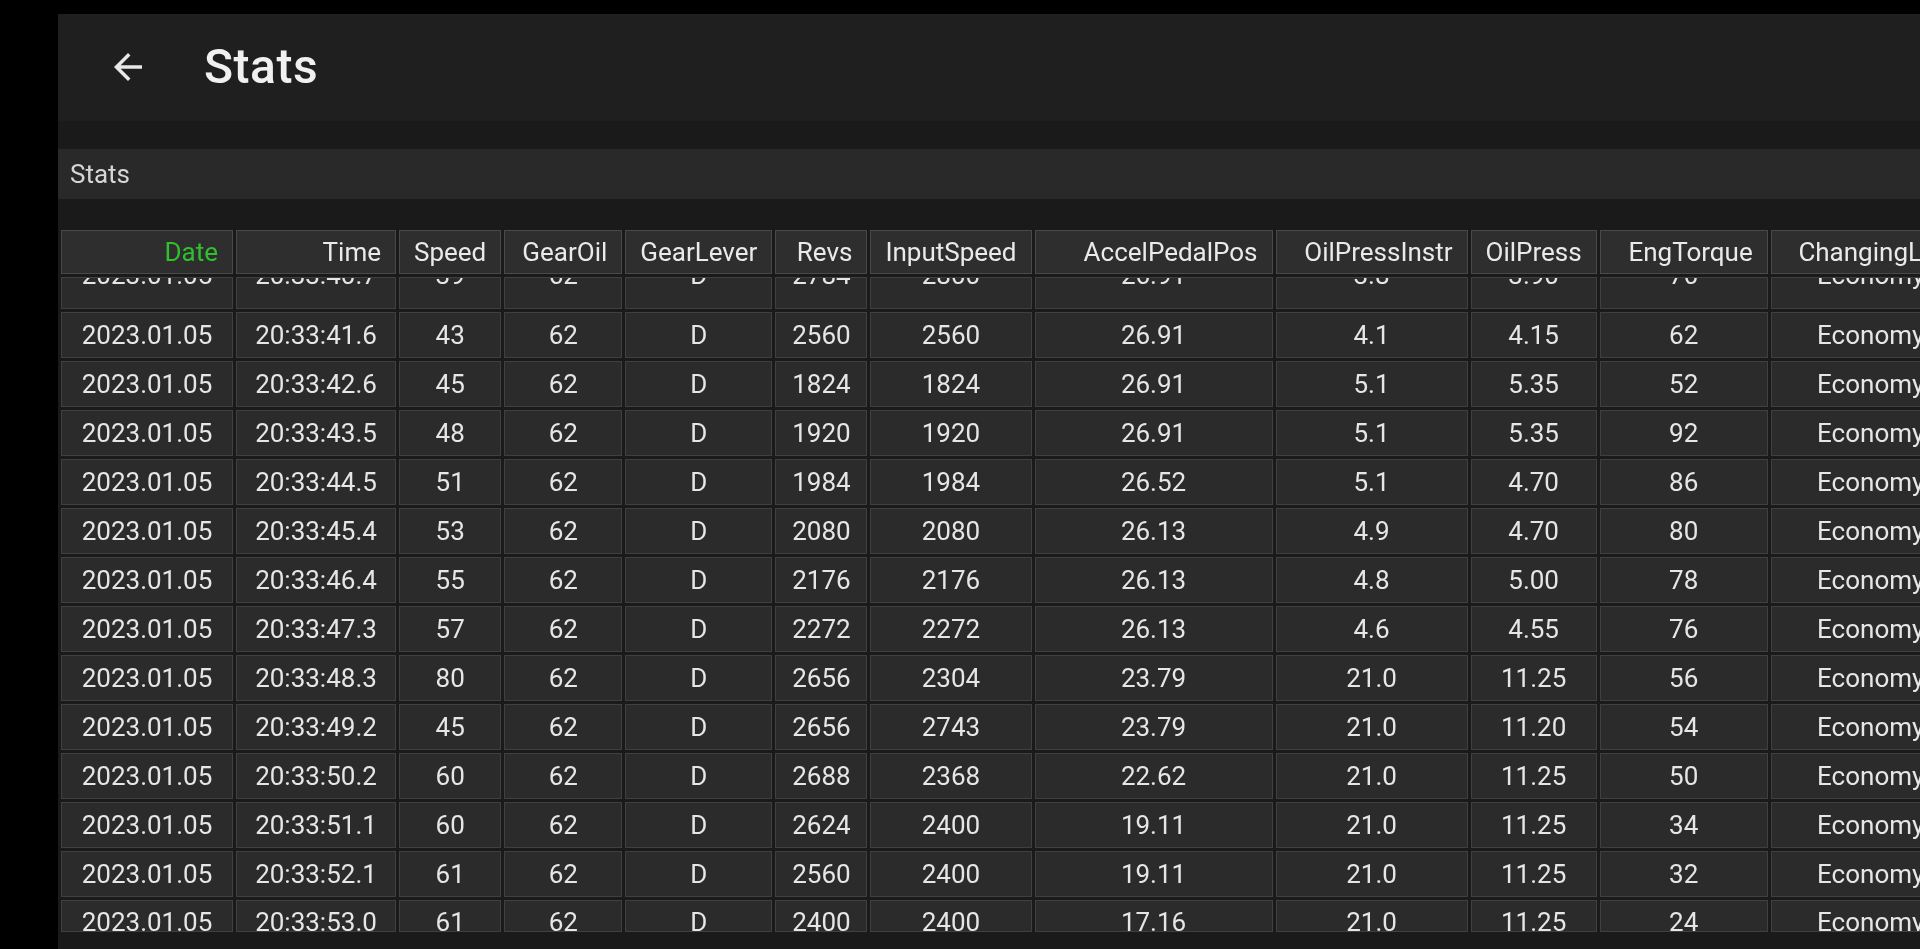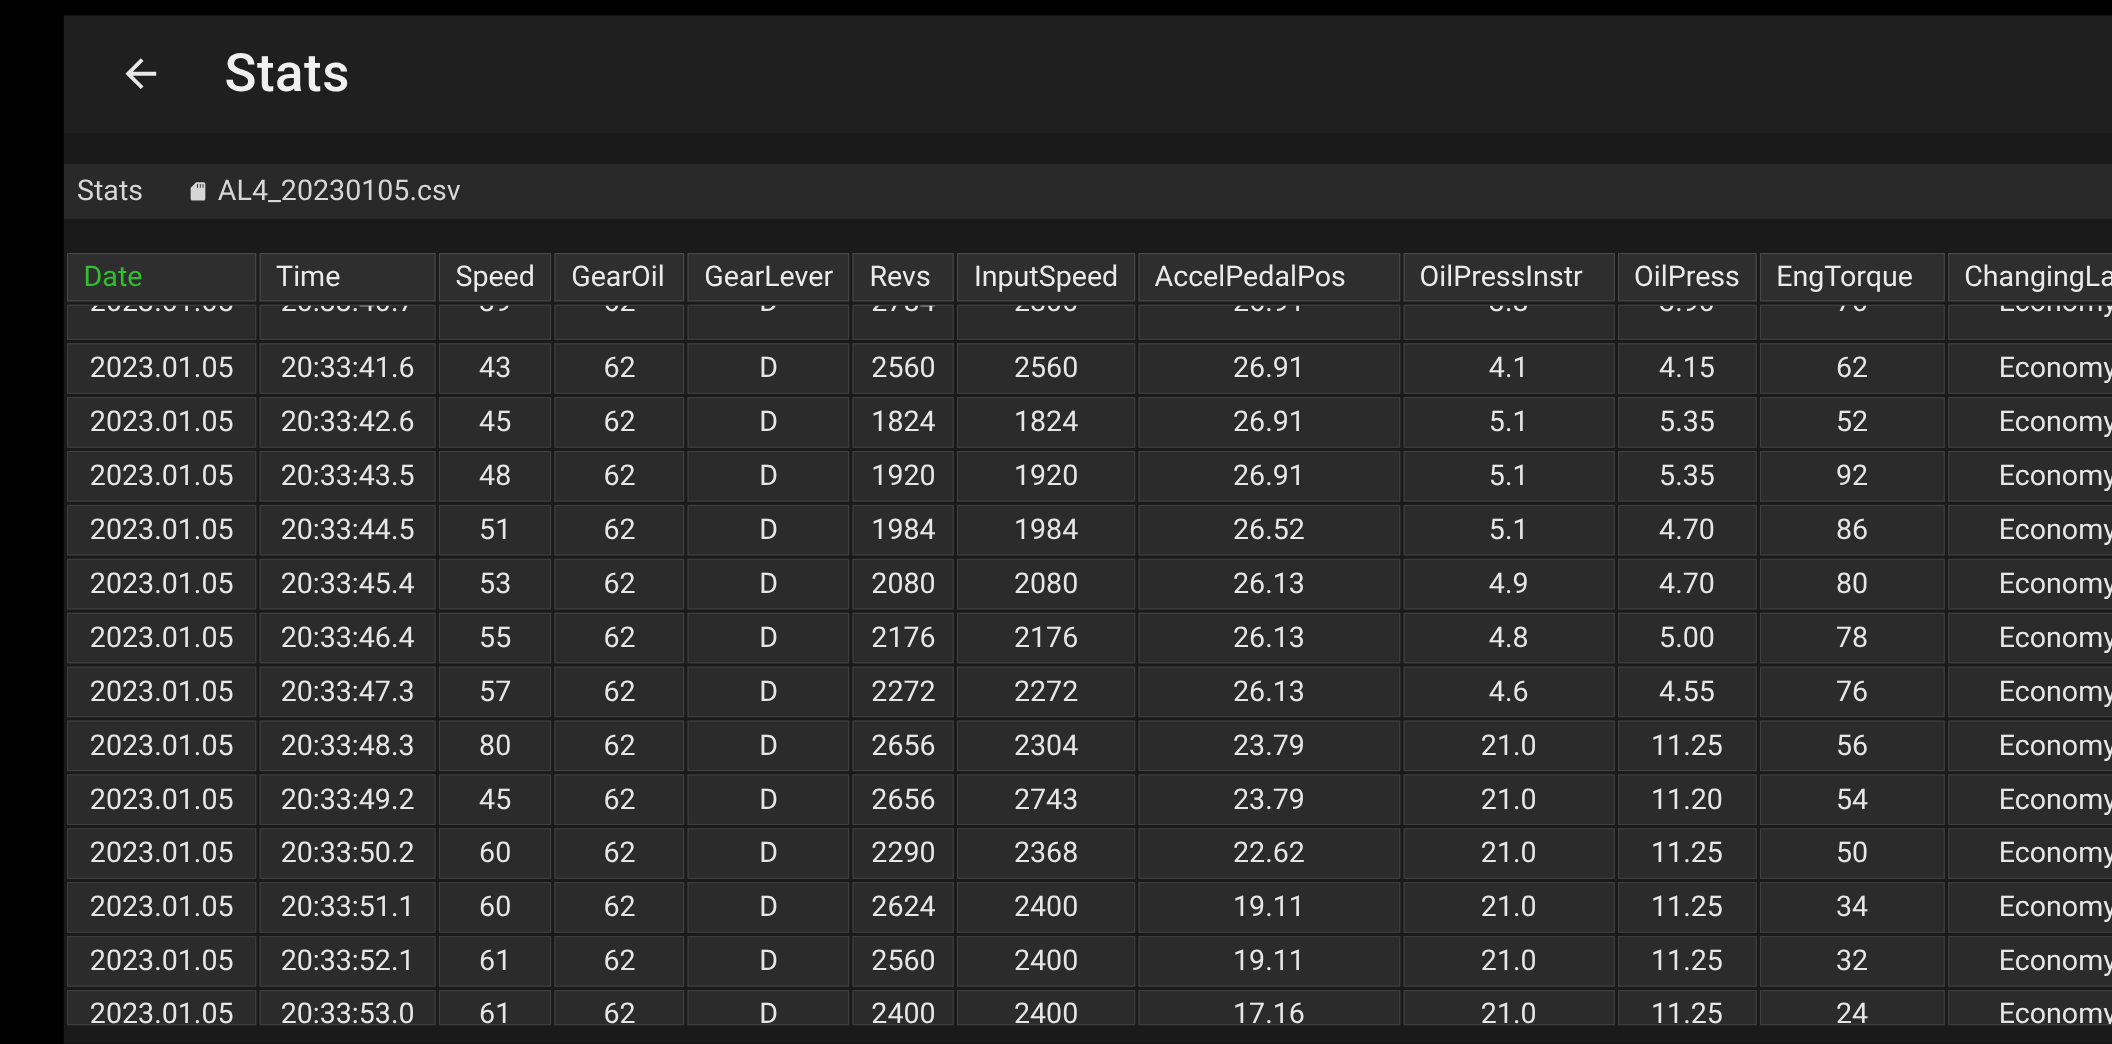--- a/index.html
+++ b/index.html
@@ -80,21 +80,21 @@
     width: max-content;
     table-layout: fixed;
   }
   thead th {
     background: #2e2e2e;
     color: #eaeaea;
     font-weight: 400;
     font-size: 26px;
     padding: 6px 14px;
     border: 1px solid #494949;
-    text-align: left;
+    text-align: right;
     white-space: nowrap;
   }
   thead th.sorted { color: #2fbf2f; }
   tbody td {
     background: #2b2b2b;
     color: #e6e6e6;
     font-size: 26px;
     padding: 7px 14px;
     border: 1px solid #404040;
     text-align: center;
@@ -139,28 +139,20 @@
     <div class="back-btn">
       <svg viewBox="0 0 24 24">
         <path d="M20 11H7.83l5.59-5.59L12 4l-8 8 8 8 1.41-1.41L7.83 13H20v-2z" fill="#e8e8e8"></path>
       </svg>
     </div>
     <div class="appbar-title">Stats</div>
   </div>
 
   <div class="subbar">
     <span>Stats</span>
-    <span class="file">
-      <span class="sd-icon">
-        <svg viewBox="0 0 24 24">
-            <path fill="#d6d6d6" d="M18 2h-8L4 8v12c0 1.1.9 2 2 2h12c1.1 0 2-.9 2-2V4c0-1.1-.9-2-2-2zM12 8h-1V4h1v4zm3 0h-1V4h1v4zm3 0h-1V4h1v4z"></path>
-          </svg>
-      </span>
-      <span>AL4_20230105.csv</span>
-    </span>
   </div>
 
   <div class="table-wrap">
     <div class="table-scroll">
       <table>
         <colgroup>
           <col class="c-date">
             <col class="c-time">
             <col class="c-speed">
             <col class="c-gearoil">
@@ -353,21 +345,21 @@
               <td>11.20</td>
               <td>54</td>
               <td>Economy</td>
             </tr>
             <tr>
               <td>2023.01.05</td>
               <td>20:33:50.2</td>
               <td>60</td>
               <td>62</td>
               <td>D</td>
-              <td>2290</td>
+              <td>2688</td>
               <td>2368</td>
               <td>22.62</td>
               <td>21.0</td>
               <td>11.25</td>
               <td>50</td>
               <td>Economy</td>
             </tr>
             <tr>
               <td>2023.01.05</td>
               <td>20:33:51.1</td>

